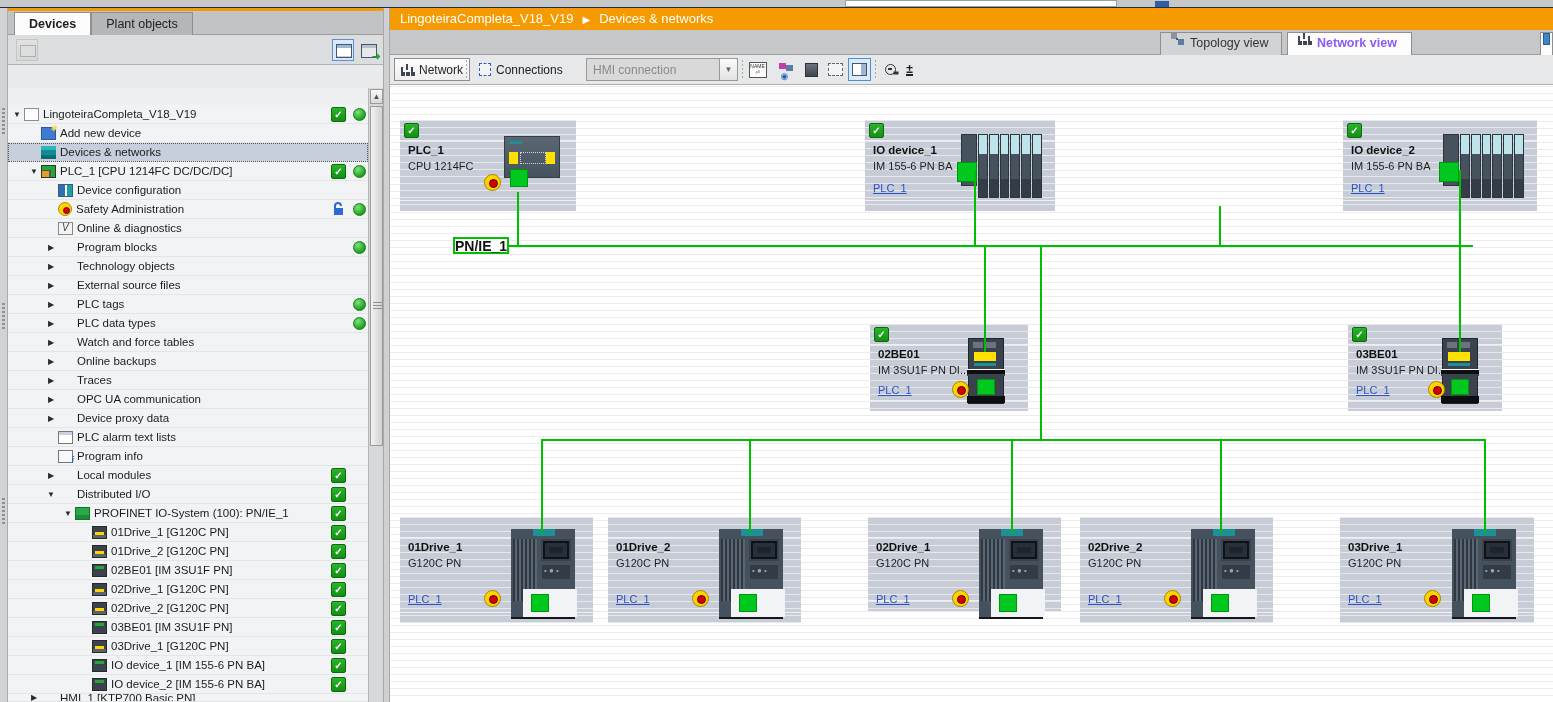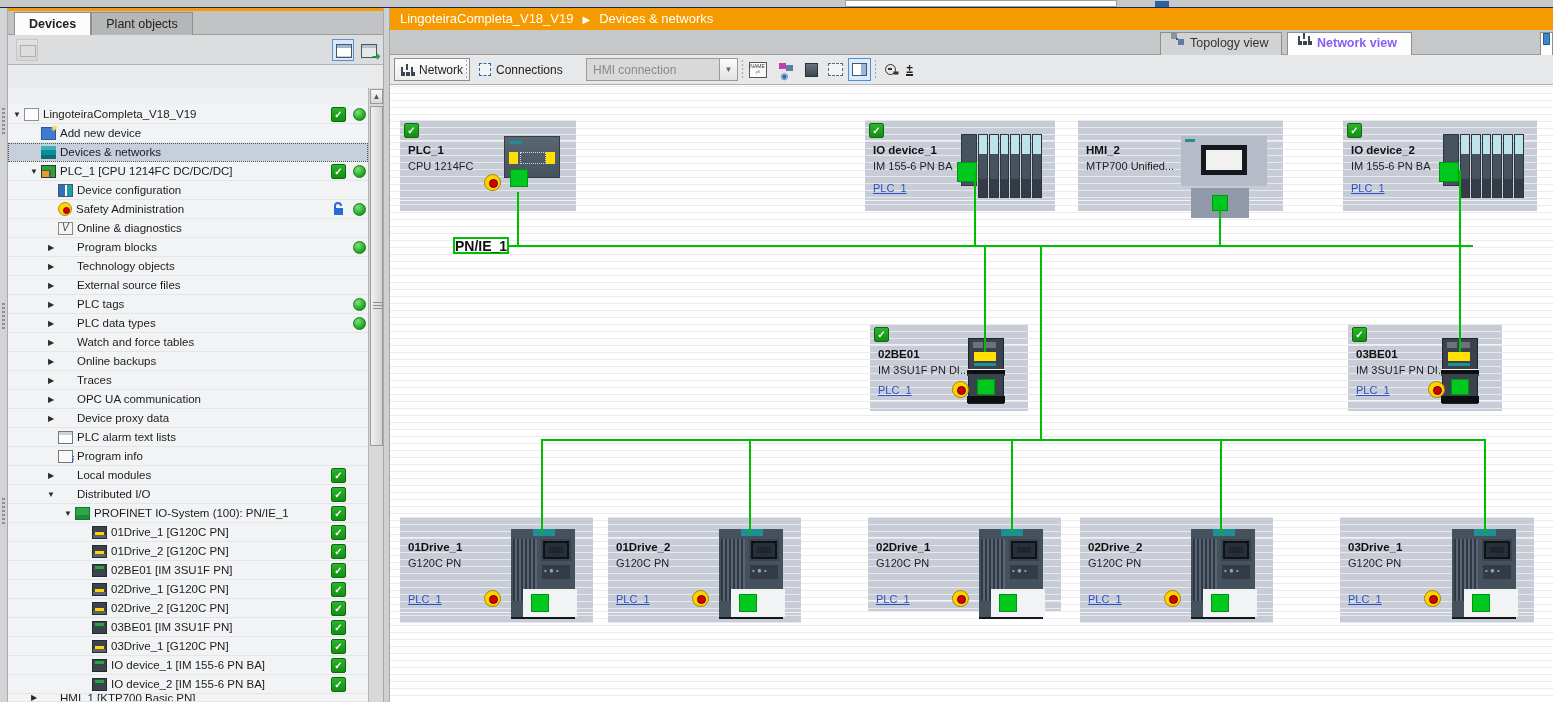--- a/index.html
+++ b/index.html
@@ -567,33 +567,20 @@
             <i></i>
             <i></i>
             <i></i>
             <i></i>
             <i></i>
             <i></i>
           </div>
           <div class="port"></div>
         </div>
       </div>
-      <div class="dev-box" style="left: 688px; top: 34px; width: 205px; height: 91px;">
-        <div class="sep-top"></div>
-        <div class="sep-bot"></div>
-        <div class="dv-name">HMI_2</div>
-        <div class="dv-type">MTP700  Unified...</div>
-        <div class="img img-hmi">
-          <div class="dash"></div>
-          <div class="scr"></div>
-        </div>
-        <div class="hmi-block">
-          <div class="port"></div>
-        </div>
-      </div>
       <div class="dev-box" style="left: 953px; top: 34px; width: 194px; height: 91px;">
         <div class="sep-top"></div>
         <div class="sep-bot"></div>
         <div class="dv-check">✓</div>
         <div class="dv-name">IO device_2</div>
         <div class="dv-type">IM 155-6 PN BA</div>
         <div class="dv-link" style="top:62px">PLC_1</div>
         <div class="img img-et">
           <div class="im"></div>
           <div class="mods">

